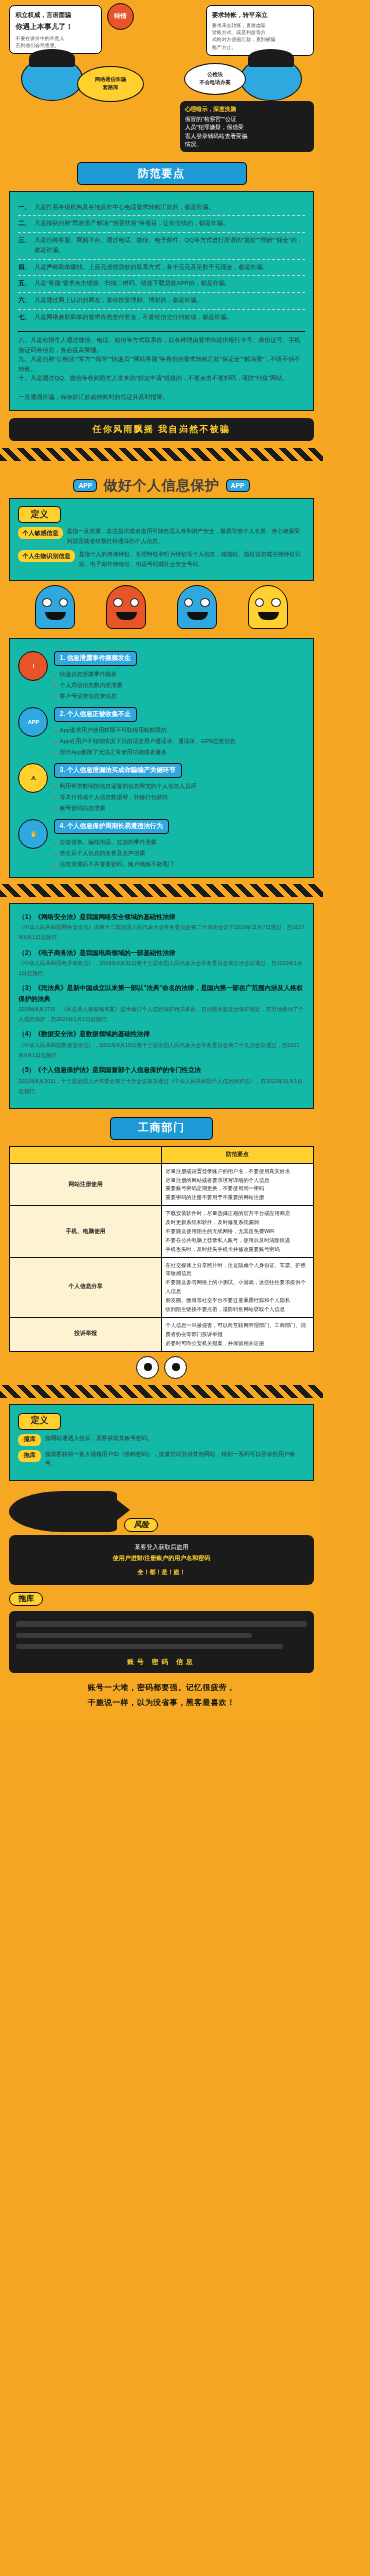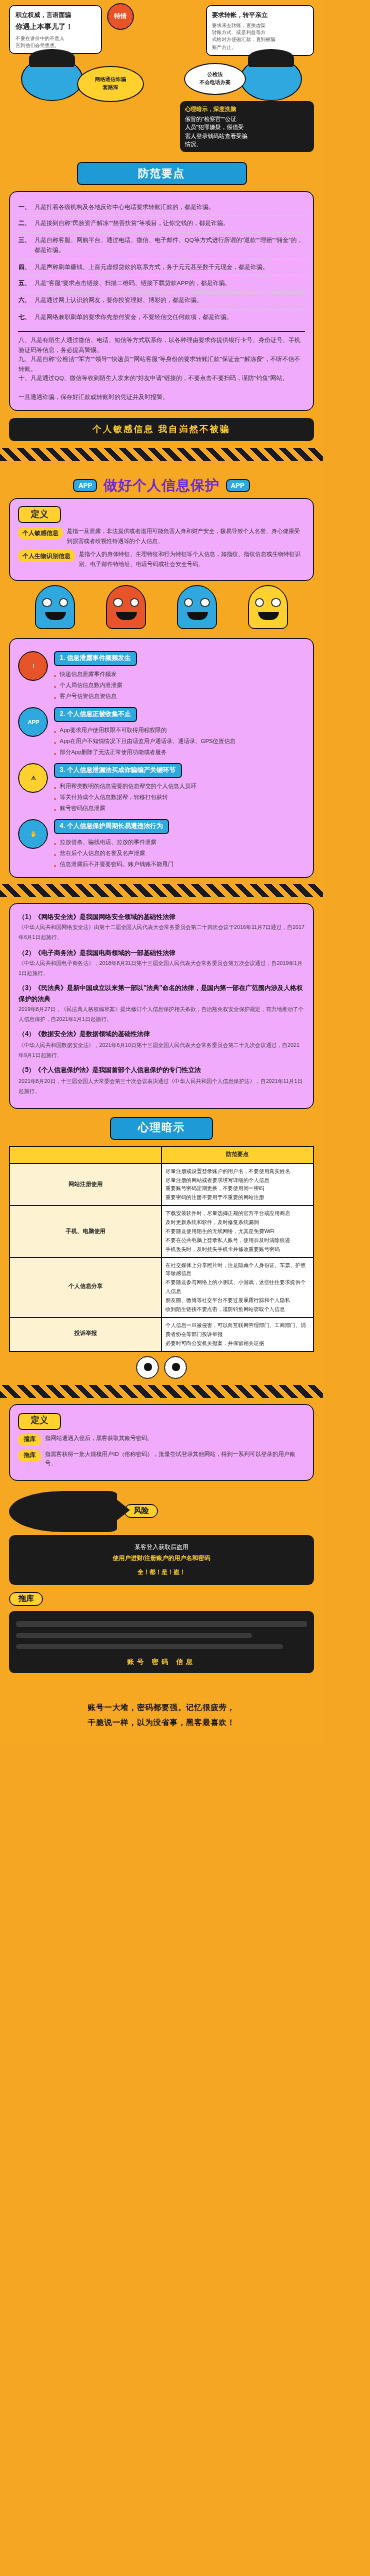--- a/index.html
+++ b/index.html
@@ -7,23 +7,23 @@
     width: 371px;
     background: #f5a623;
     font-family: "Liberation Sans", sans-serif;
     color: #222;
   }
   .page { width: 323px; background: #f7a823; position: relative; overflow: hidden; }
 
   
   .section { padding: 0 9.3px; }
   .card {
-    background: #f0abfc;
+    background: #14b8a6;
     border: 1.5px solid #1a1a1a;
-    border-radius: 8px;
+    border-radius: 0;
     padding: 7.2px 8.2px;
   }
   .ribbon {
     position: relative;
     display: flex;
     align-items: center;
     justify-content: center;
     height: 23px;
     margin: 7.2px auto 6.2px;
     width: 170px;
@@ -140,21 +140,21 @@
     padding: 4.1px 0;
   }
 
   
   .bighead {
     display: flex; align-items: center; justify-content: center;
     gap: 6.2px;
     padding: 9.3px 0 3.1px;
   }
   .bighead .t {
-    font-size: 14px; font-weight: bold; color: #6d28d9; letter-spacing: 0.5px;
+    font-size: 14px; font-weight: bold; color: #404040; letter-spacing: 0.5px;
   }
   .pill-app {
     background: #2fa8e0; color: #fff; border: 1.5px solid #111;
     border-radius: 4.1px; font-size: 6.7px; font-weight: bold;
     padding: 2.1px 4.1px;
   }
 
   
   .def-label {
     display: inline-block;
@@ -284,21 +284,20 @@
     background: #3a3a3a; border-radius: 2.6px;
   }
   .final-line {
     text-align: center;
     font-size: 7.7px;
     font-weight: bold;
     letter-spacing: 0.5px;
     line-height: 1.9;
     padding: 8.2px 15.5px 14.4px;
     color: #111;
-    margin-top: 20px;
   }
   .divider-strip {
     height: 13.4px;
     background: repeating-linear-gradient(45deg,#1b1b1b 0 5.2px,#f7a823 5.2px 10.3px);
     margin: 6.2px 0;
   }
   .illus { position: relative; }
   .eyes { display: flex; gap: 5.2px; justify-content: center; align-items: center; }
   .eye {
     width: 23px; height: 23px; background: #fff; border: 1.5px solid #111;
@@ -415,21 +414,21 @@
         </div>
       </div>
       <div class="note" style="white-space:pre-line;">八、凡是有陌生人通过微信、电话、短信等方式联系你，以各种理由要求你提供银行卡号、身份证号、手机验证码等信息，务必提高警惕。
 九、凡是自称"公检法""军方""领导""快递员""网站客服"等身份的要求转账汇款"保证金""解冻费"，不听不信不转账。
 十、凡是通过QQ、微信等收到陌生人发来的"好友申请"链接的，不要点击不要扫码，谨防"钓鱼"网站。
 
 一旦遭遇诈骗，保存好汇款或转账时的凭证并及时报警。</div>
     </div>
   </div>
 
-  <div class="strip">个人敏感信息 我自岿然不被骗</div>
+  <div class="strip">任你风雨飘摇 我自岿然不被骗</div>
 
   <div class="divider-strip"></div>
 
   <div class="bighead">
     <span class="pill-app">APP</span>
     <span class="t">做好个人信息保护</span>
     <span class="pill-app">APP</span>
   </div>
 
   <div class="section">
@@ -542,21 +541,21 @@
         <div class="law-t">（4）《数据安全法》是数据领域的基础性法律</div>
         <div class="law-d">《中华人民共和国数据安全法》，2021年6月10日第十三届全国人民代表大会常务委员会第二十九次会议通过，自2021年9月1日起施行。</div>
       </div>
       <div class="law-item">
         <div class="law-t">（5）《个人信息保护法》是我国首部个人信息保护的专门性立法</div>
         <div class="law-d">2021年8月20日，十三届全国人大常委会第三十次会议表决通过《中华人民共和国个人信息保护法》，自2021年11月1日起施行。</div>
       </div>
     </div>
   </div>
 
-  <div class="ribbon" style="width:103px;">心理暗示</div>
+  <div class="ribbon" style="width:103px;">工商部门</div>
 
   <div class="section">
     <table>
       <tbody>
           <tr>
         <th></th>
         <th>防范要点</th>
       </tr>
       <tr>
         <td class="cat">网站注册使用</td>
@@ -614,21 +613,21 @@
       <div class="kv">
         <span class="k">撞库</span>
         <span class="v">指网站遭遇入侵后，黑客获取其账号密码。</span>
       </div>
       <div class="kv">
         <span class="k">拖库</span>
         <span class="v">指黑客获得一批大规模用户ID（俗称密码），批量尝试登录其他网站，得到一系列可以登录的用户账号。</span>
       </div>
     </div>
 
-    <div style="display:flex;align-items:center;gap:7.2px;margin:9.3px 0 3.1px;">
+    <div style="display:flex;align-items:flex-end;gap:7.2px;margin:9.3px 0 3.1px;font-style:italic;">
       <div class="fish"></div>
       <div style="flex:1;">
         <span class="tag-yellow">风险</span>
       </div>
     </div>
 
     <div class="black-panel">
       <div>某客登入获取后盗用</div>
       <div class="hl">使用户进财/注册账户的用户名和密码</div>
       <div style="margin-top:3.1px;font-weight:bold;color:#ffd02e;">全！都！是！盗！</div>

